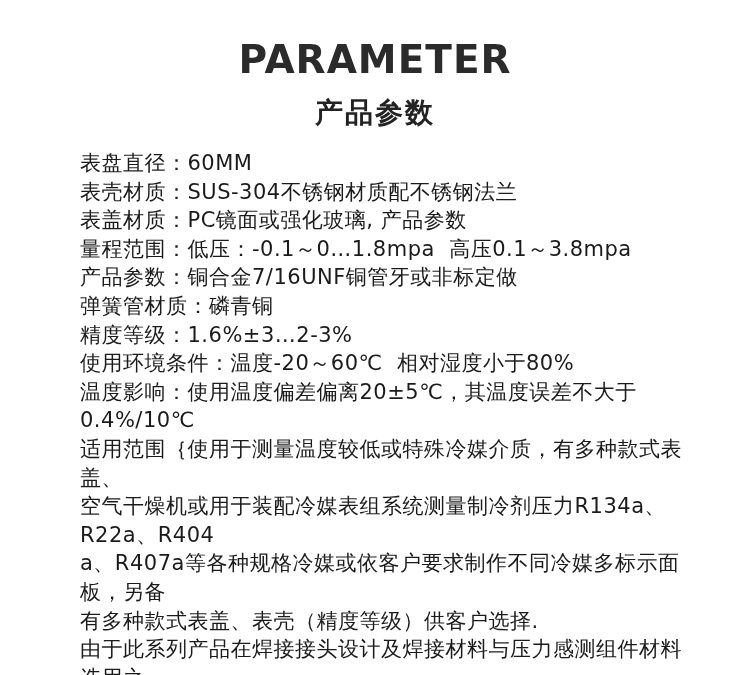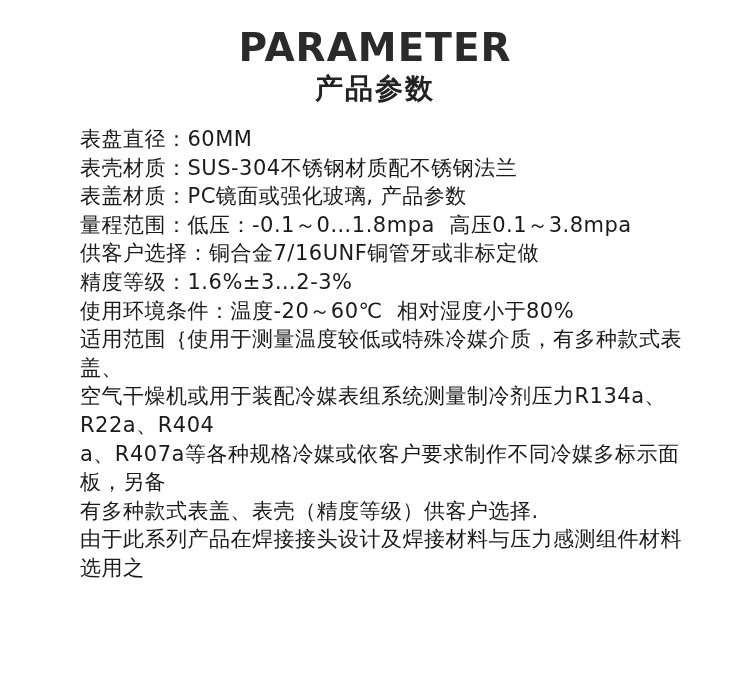--- a/index.html
+++ b/index.html
@@ -13,29 +13,29 @@
     height: 675px;
     background: #ffffff;
     overflow: hidden;
     font-family: "DejaVu Sans", "Liberation Sans", sans-serif;
   }
   .header {
     text-align: center;
   }
   .title {
     margin: 0;
-    padding-top: 24px;
+    padding-top: 36px;
     font-size: 39px;
     line-height: 48px;
     font-weight: 700;
     letter-spacing: 1px;
     color: #2b2b2b;
   }
   .subtitle {
-    margin: 0;
+    margin: 12px;
     font-size: 28px;
     line-height: 34px;
     font-weight: 700;
     letter-spacing: 2px;
     color: #222222;
   }
   .spec-list {
     margin: 19px 56px 0 80px;
     color: #1b1b1b;
   }
@@ -52,23 +52,25 @@
 <div class="page">
   <div class="header">
     <h1 class="title">PARAMETER</h1>
     <h2 class="subtitle">产品参数</h2>
   </div>
   <div class="spec-list">
     <div class="line">表盘直径：60MM</div>
     <div class="line">表壳材质：SUS-304不锈钢材质配不锈钢法兰</div>
     <div class="line">表盖材质：PC镜面或强化玻璃, 产品参数</div>
     <div class="line">量程范围：低压：-0.1～0…1.8mpa  高压0.1～3.8mpa</div>
-    <div class="line">供客户选择：铜合金7/16UNF铜管牙或非标定做</div>
+    <div class="line">产品参数：铜合金7/16UNF铜管牙或非标定做</div>
+    <div class="line">弹簧管材质：磷青铜</div>
     <div class="line">精度等级：1.6%±3…2-3%</div>
     <div class="line">使用环境条件：温度-20～60℃  相对湿度小于80%</div>
+    <div class="line">温度影响：使用温度偏差偏离20±5℃，其温度误差不大于0.4%/10℃</div>
     <div class="line">适用范围｛使用于测量温度较低或特殊冷媒介质，有多种款式表盖、</div>
     <div class="line">空气干燥机或用于装配冷媒表组系统测量制冷剂压力R134a、R22a、R404</div>
     <div class="line">a、R407a等各种规格冷媒或依客户要求制作不同冷媒多标示面板，另备</div>
     <div class="line">有多种款式表盖、表壳（精度等级）供客户选择.</div>
     <div class="line">由于此系列产品在焊接接头设计及焊接材料与压力感测组件材料选用之</div>
 
   </div>
 </div>
 
 </body></html>

